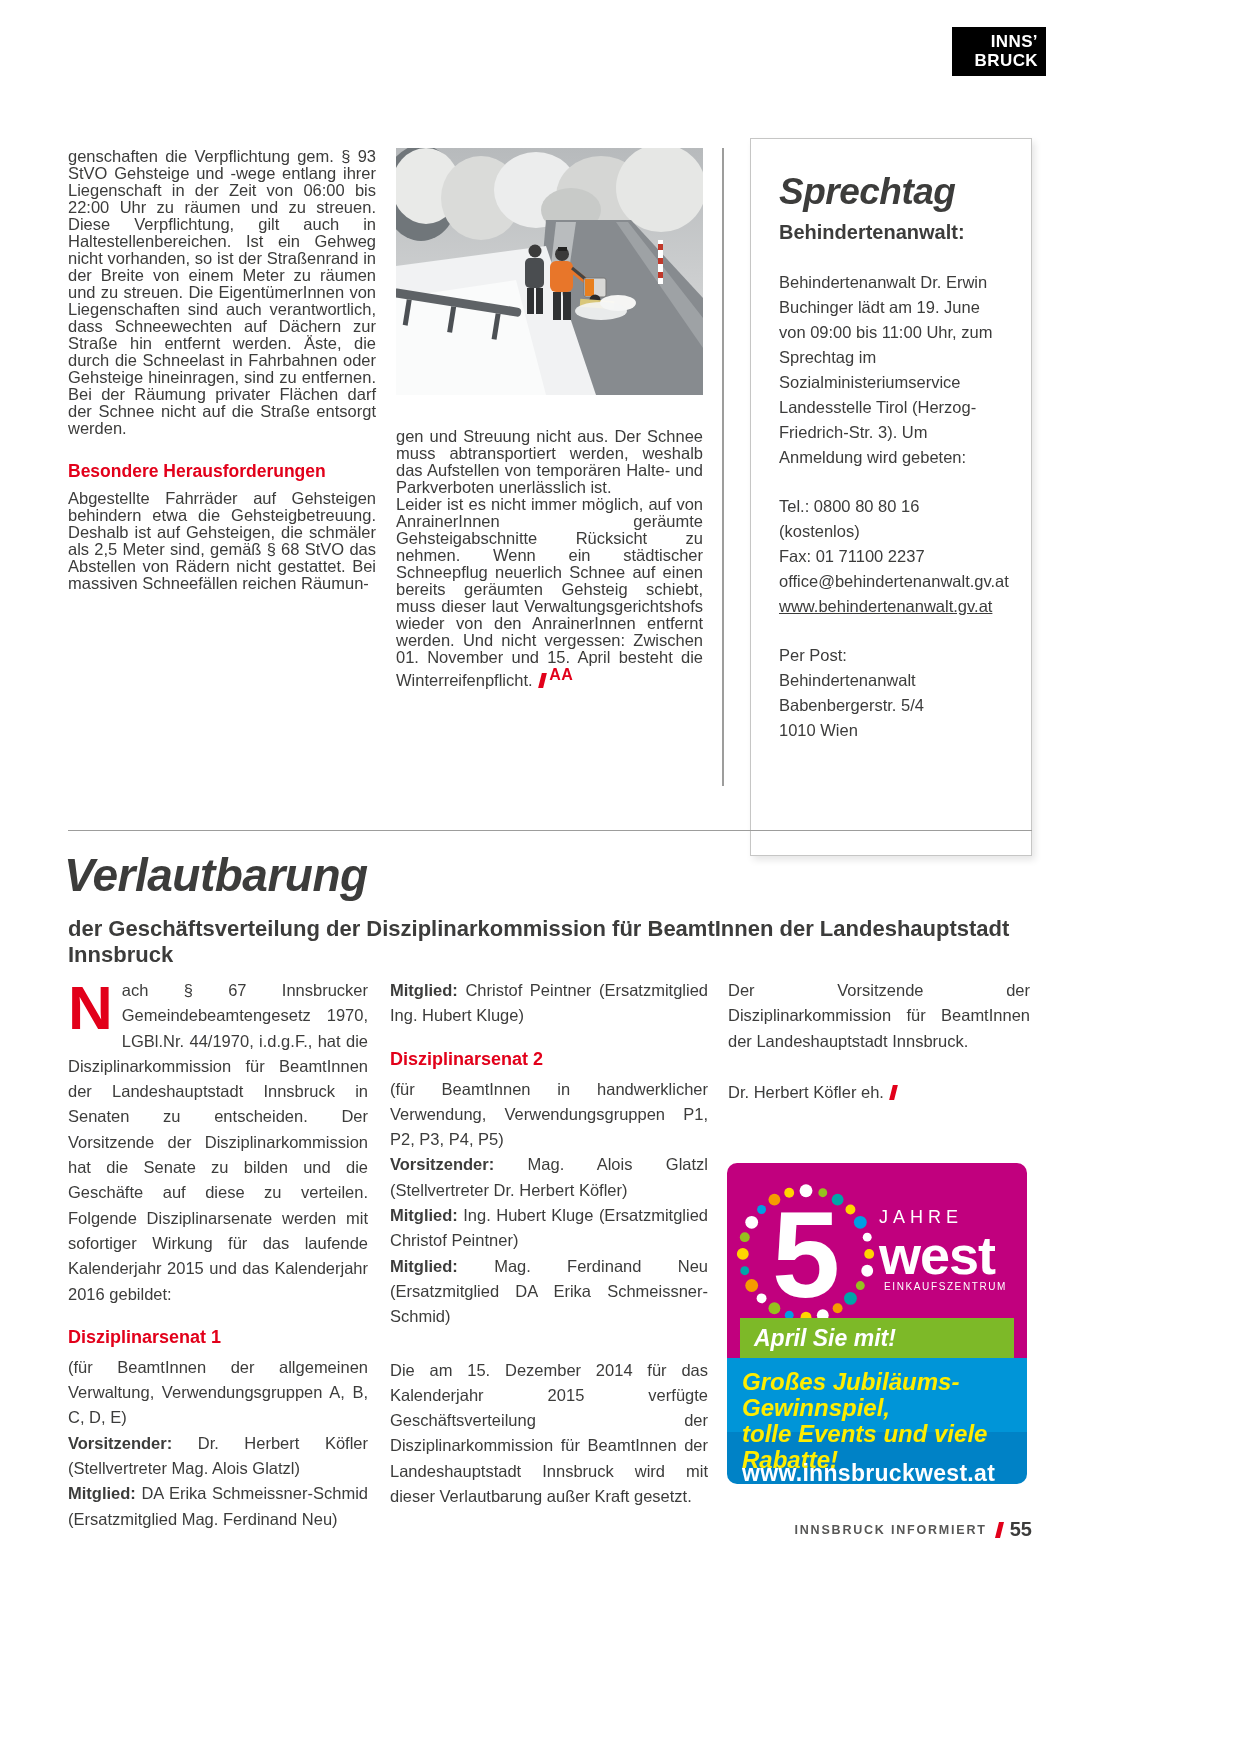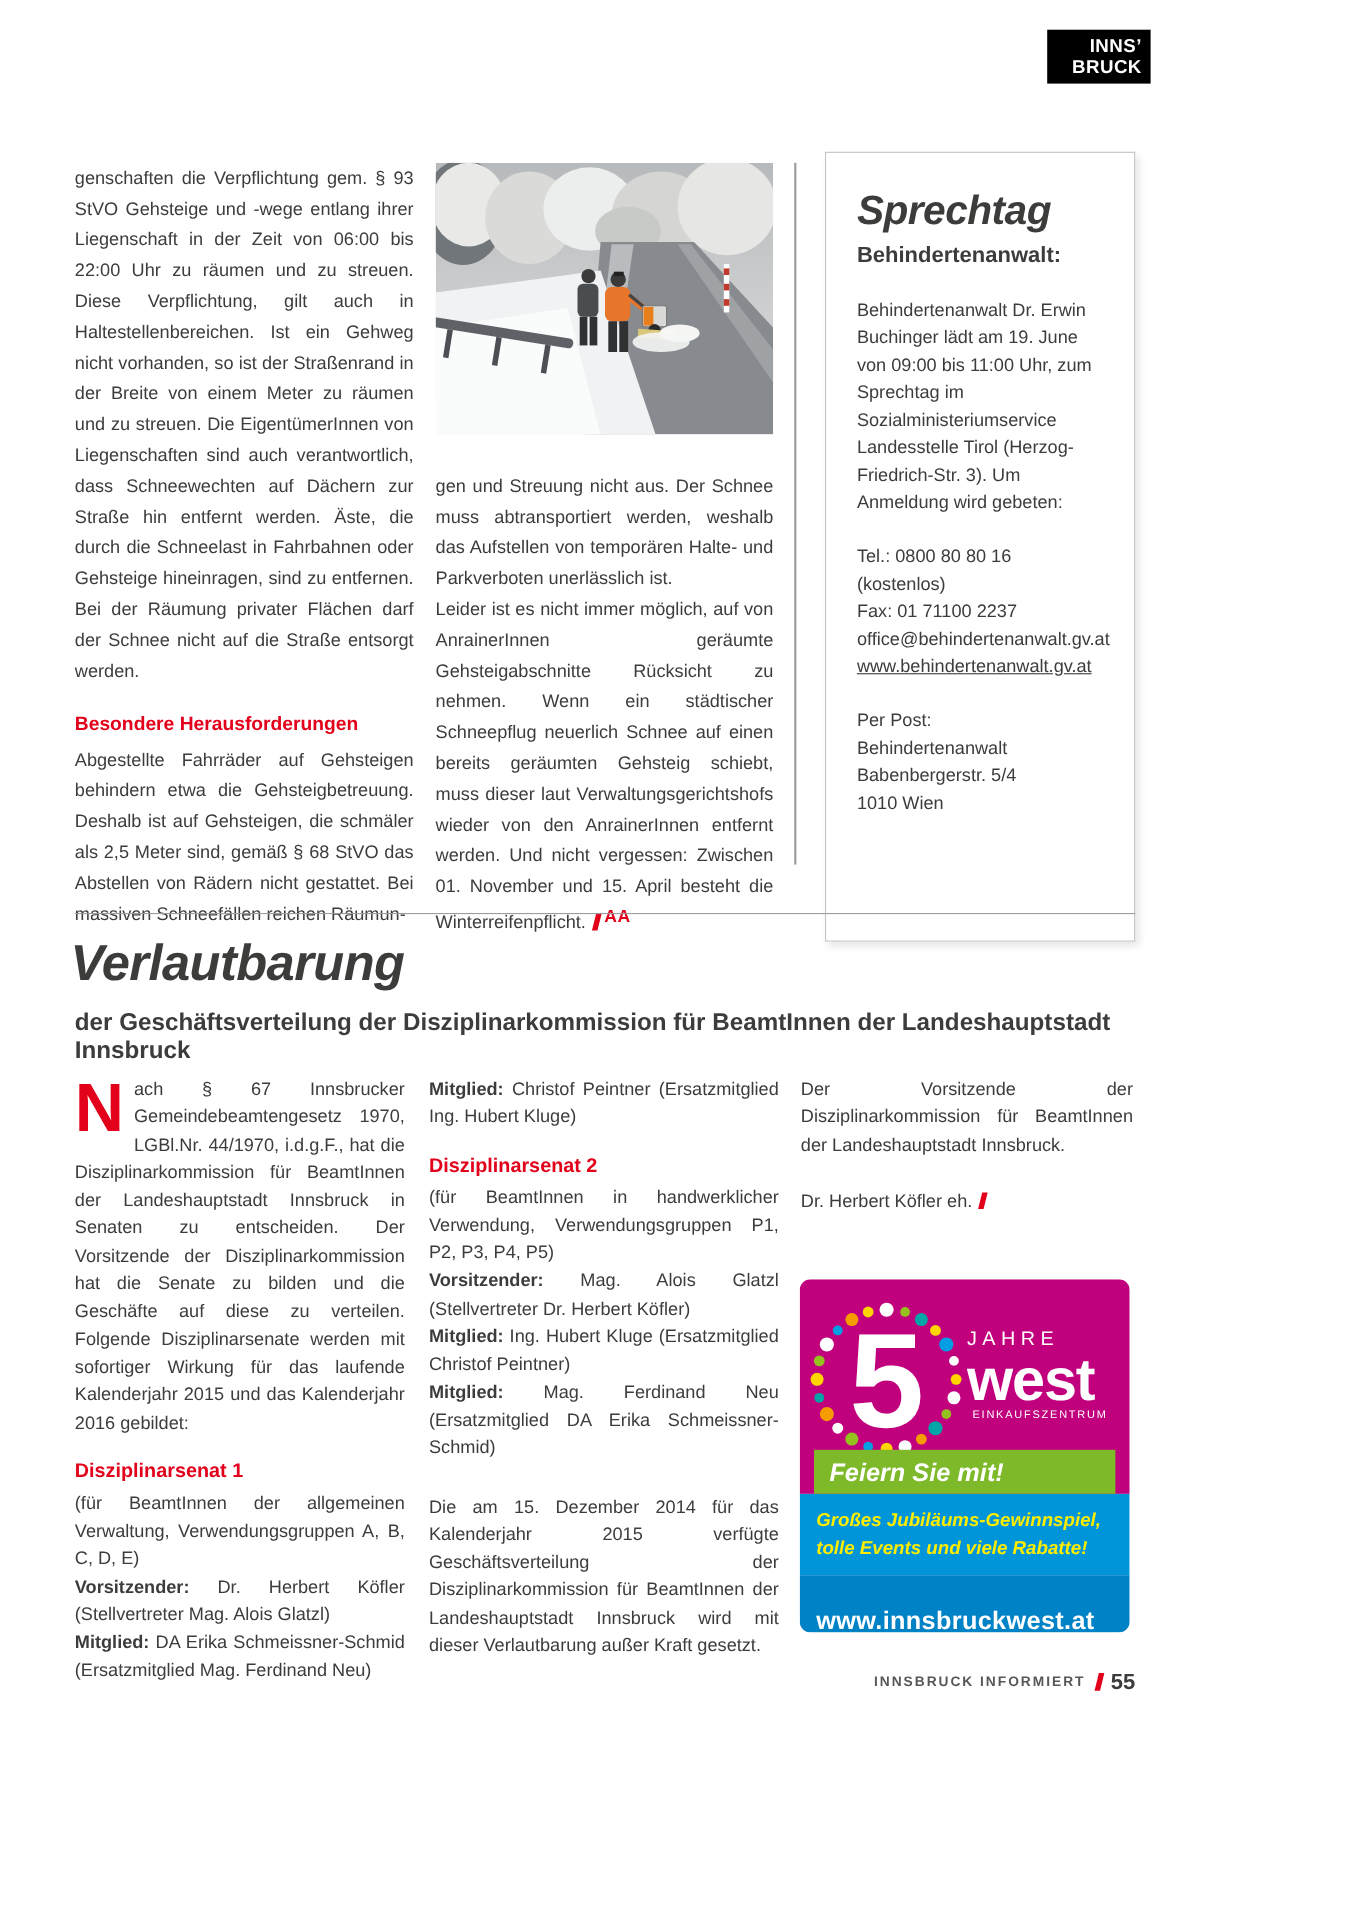--- a/index.html
+++ b/index.html
@@ -6,21 +6,21 @@
   html,body { background:#ffffff; }
   body { font-family:"Liberation Sans", sans-serif; color:#3c3c3b; }
   .page { position:relative; width:1240px; height:1754px; background:#fff; overflow:hidden; margin:0 auto; }
 
   
   .logo { position:absolute; top:27px; left:952px; width:94px; background:#000; color:#fff;
           padding:5px 8px 6px 10px; text-align:right; font-weight:bold; font-size:17px;
           line-height:19px; letter-spacing:0.4px; }
 
   
-  .body-text { font-size:16.5px; line-height:28px; text-align:justify; color:#3c3c3b; }
+  .body-text { font-size:16.5px; line-height:17px; text-align:justify; color:#3c3c3b; }
   .art-col1 { position:absolute; left:68px; top:148px; width:308px; }
   .art-col2 { position:absolute; left:396px; top:148px; width:307px; }
   .red-heading { color:#e2001a; font-weight:bold; font-size:17.5px; margin:24px 0 8px 0; }
   .photo-wrap { width:307px; height:247px; margin-bottom:33px; overflow:hidden; }
   .slash-icon { display:inline-block; width:5px; height:15px; background:#e2001a;
                 transform:skewX(-14deg); margin-left:7px; vertical-align:-2px; }
   .author { color:#e2001a; font-size:16px; font-weight:bold; vertical-align:6px; letter-spacing:0.5px; }
 
   
   .vrule { position:absolute; left:722px; top:148px; width:2px; height:638px; background:#9d9d9c; }
@@ -56,21 +56,21 @@
   .ad { position:absolute; left:727px; top:1163px; width:300px; border-radius:10px; overflow:hidden; }
   .ad-top { position:relative; height:195px; }
   .ad-ring { position:absolute; left:0px; top:6px; }
   .ad-brand { position:absolute; left:152px; top:44px; width:138px; color:#fff; }
   .ad-jahre { font-size:18px; letter-spacing:5px; font-weight:normal; }
   .ad-west { font-size:54px; font-weight:bold; line-height:52px; letter-spacing:-1px; margin-top:1px; }
   .ad-ekz { font-size:10px; letter-spacing:1.6px; text-align:right; width:128px; margin-top:0px; }
   .ad-cta { position:absolute; left:13px; right:13px; bottom:0; height:40px; line-height:40px;
             color:#fff; font-weight:bold; font-style:italic; font-size:23px; padding-left:14px; }
   .ad-promo { height:74px; padding:11px 10px 0 15px; font-weight:bold; font-style:italic;
-              font-size:17px; line-height:26px; }
+              font-size:24px; line-height:26px; }
   .ad-url { height:52px; padding:28px 0 0 15px; color:#fff; font-weight:bold; font-size:23px;
             letter-spacing:0.3px; }
 
   
   .footer { position:absolute; left:68px; top:1518px; width:964px; text-align:right; }
   .footer-mag { font-size:12.5px; letter-spacing:1.8px; color:#575756; font-weight:bold;
                 vertical-align:2px; }
   .footer-slash { display:inline-block; width:5px; height:16px; background:#e2001a;
                   transform:skewX(-14deg); margin:0 8px 0 10px; vertical-align:-2px; }
   .footer-num { font-size:20px; font-weight:bold; color:#3c3c3b; }
@@ -230,21 +230,21 @@
           <circle cx="135" cy="54" r="6.5" fill="#009fe3"></circle>
             <circle cx="142" cy="69" r="4.5" fill="#ffffff"></circle>
         </g>
         <text x="80" y="130" text-anchor="middle" font-family="Liberation Sans, sans-serif" font-size="124" font-weight="bold" fill="#ffffff">5</text>
       </svg>
       <div class="ad-brand">
         <div class="ad-jahre">JAHRE</div>
         <div class="ad-west">west</div>
         <div class="ad-ekz">EINKAUFSZENTRUM</div>
       </div>
-      <div class="ad-cta" style="background:#7db928;">Feiern Sie mit!</div>
+      <div class="ad-cta" style="background:#7db928;">April Sie mit!</div>
     </div>
     <div class="ad-promo" style="background:#0095d8; color:#ffed00;">
       <div>Großes Jubiläums-Gewinnspiel,</div>
       <div>tolle Events und viele Rabatte!</div>
     </div>
     <div class="ad-url" style="background:#0082c6;">www.innsbruckwest.at</div>
   </div>
 
   <div class="footer">
     <span class="footer-mag">INNSBRUCK INFORMIERT</span><span class="footer-slash"></span><span class="footer-num">55</span>

